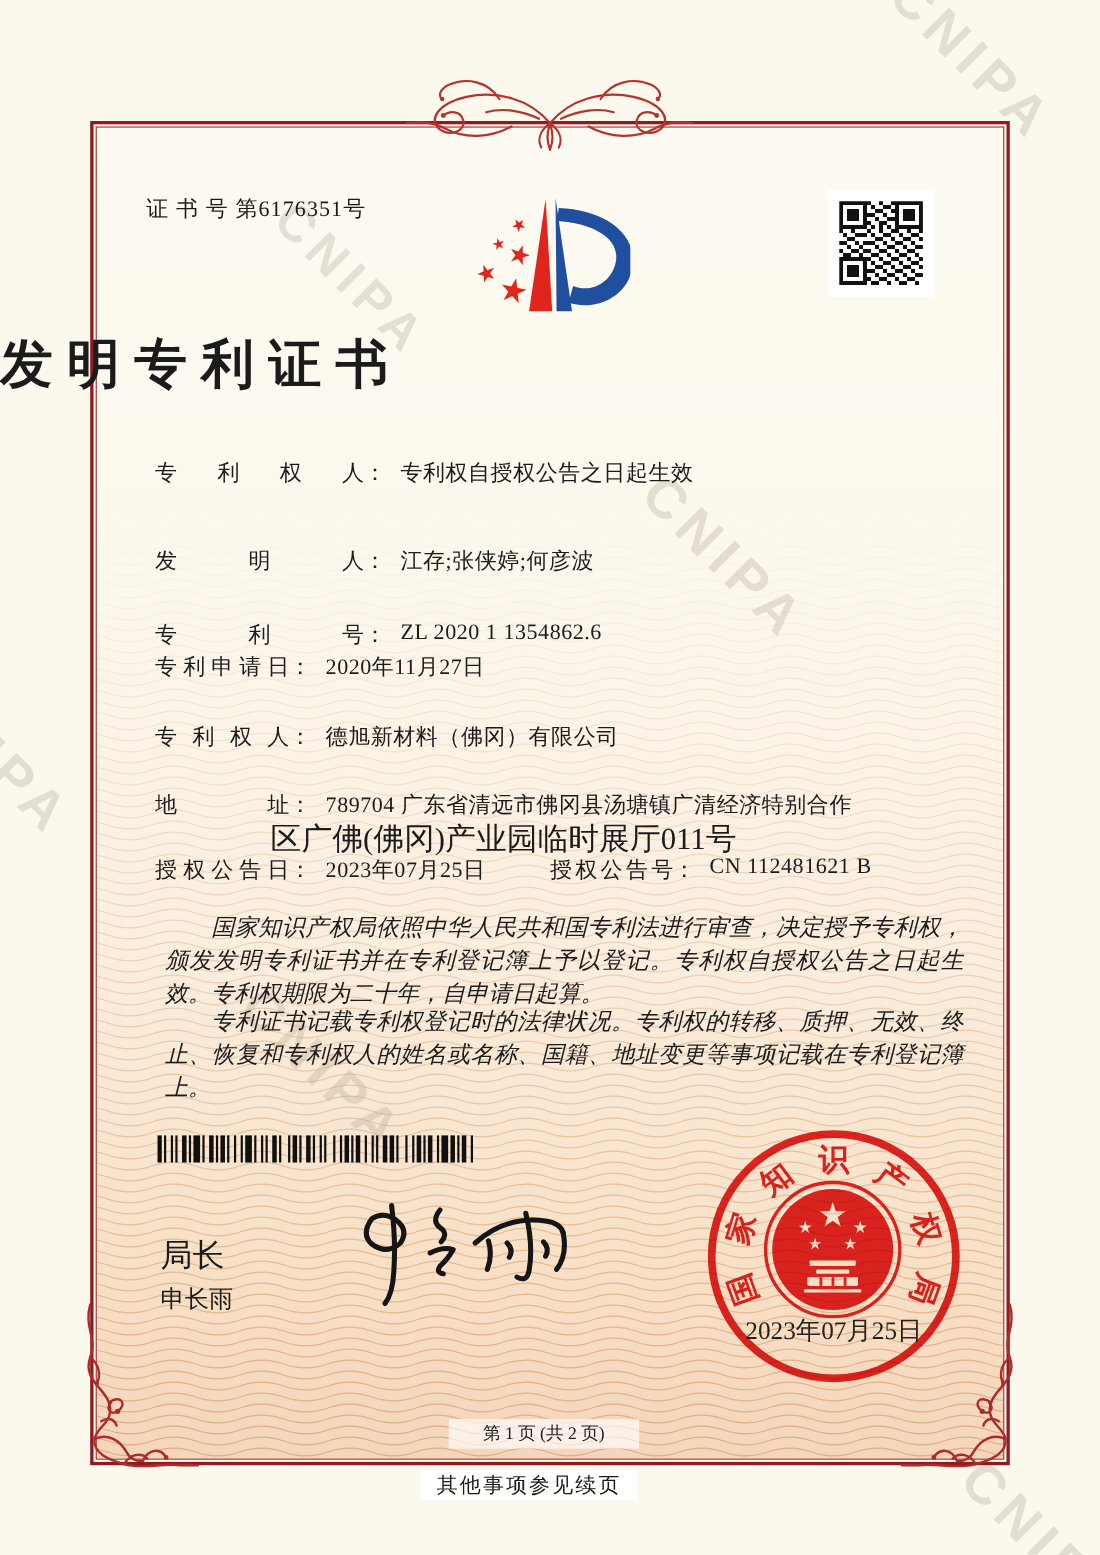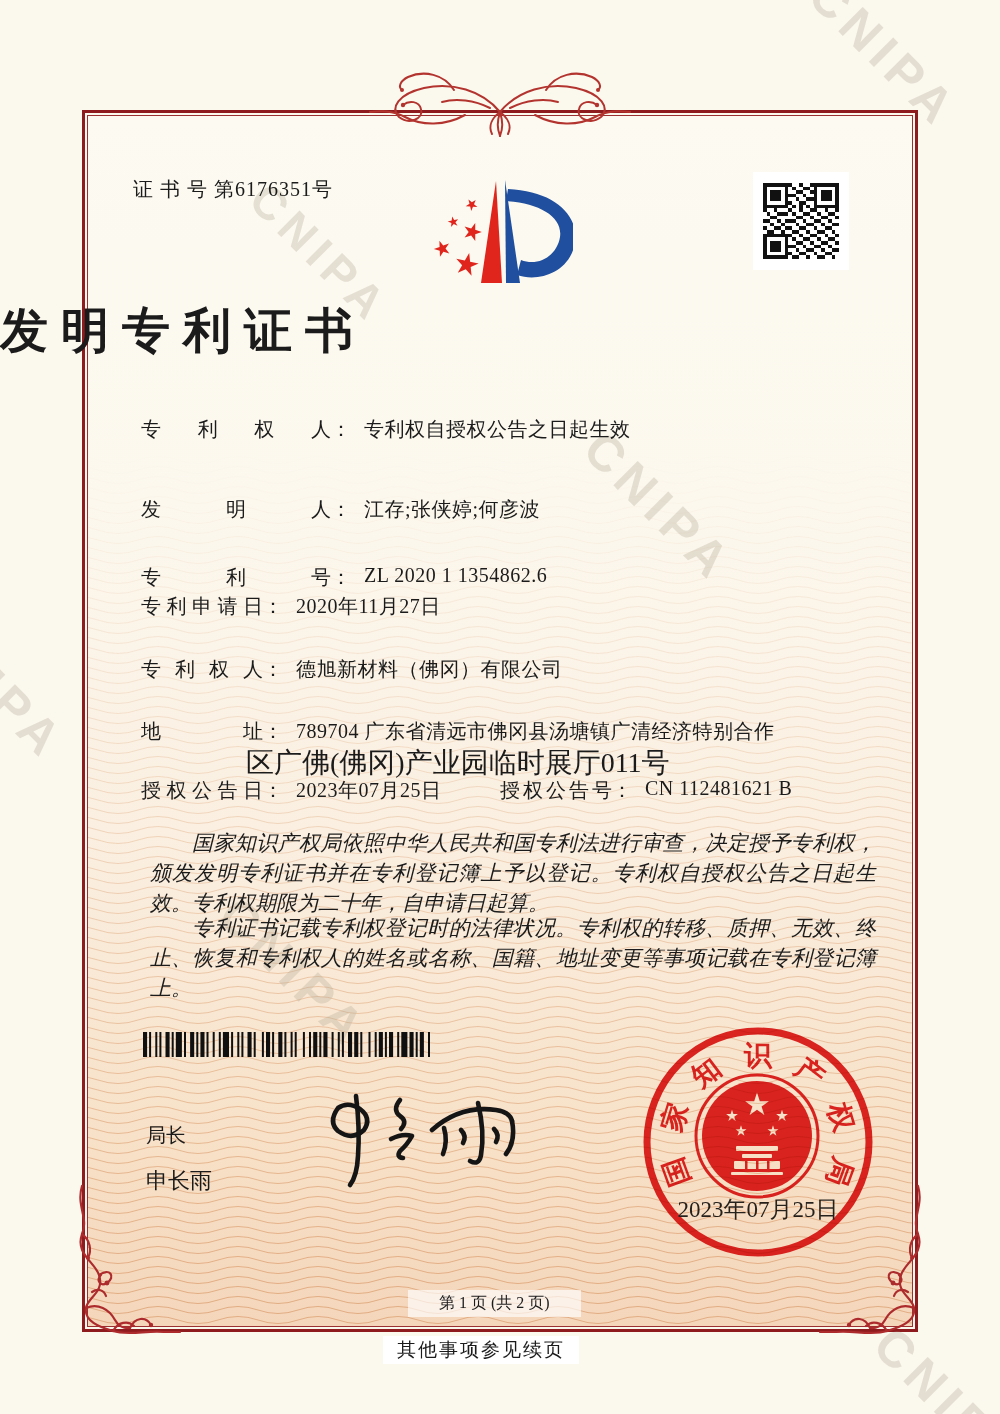--- a/index.html
+++ b/index.html
@@ -42,21 +42,21 @@
   .colon{display:inline-block;vertical-align:top;}
   .fval{display:inline-block;vertical-align:top;margin-left:8px;letter-spacing:0.5px;}
   .addr2{position:absolute;left:246px;top:744px;font-size:28px;z-index:3;}
   .pair2{position:absolute;left:359px;top:0;white-space:nowrap;}
 
   .para{position:absolute;left:150px;width:726px;font-size:21px;line-height:30px;
         text-align:justify;text-indent:2em;z-index:3;font-style:italic;}
   .para1{top:828px;} .para2{top:913px;}
 
   .barcode{position:absolute;left:143px;top:1032px;z-index:3;}
-  .director-label{position:absolute;left:146px;top:1122px;font-size:20px;z-index:3;
+  .director-label{position:absolute;left:146px;top:1122px;font-size:29px;z-index:3;
         font-family:"Liberation Sans","DejaVu Sans",sans-serif;}
   .director-name{position:absolute;left:146px;top:1166px;font-size:22px;z-index:3;
         font-family:"Liberation Sans","DejaVu Sans",sans-serif;}
   .signature{position:absolute;left:308px;top:1088px;z-index:3;}
 
   .seal{position:absolute;left:641px;top:1025px;z-index:4;opacity:0.95;mix-blend-mode:multiply;}
 
   .page-no{position:absolute;left:408px;top:1290px;z-index:3;font-size:16px;
         background:rgba(255,255,255,0.65);padding:3px 31px;}
   .cont-note{position:absolute;left:383px;top:1336px;width:196px;height:28px;background:#ffffff;

